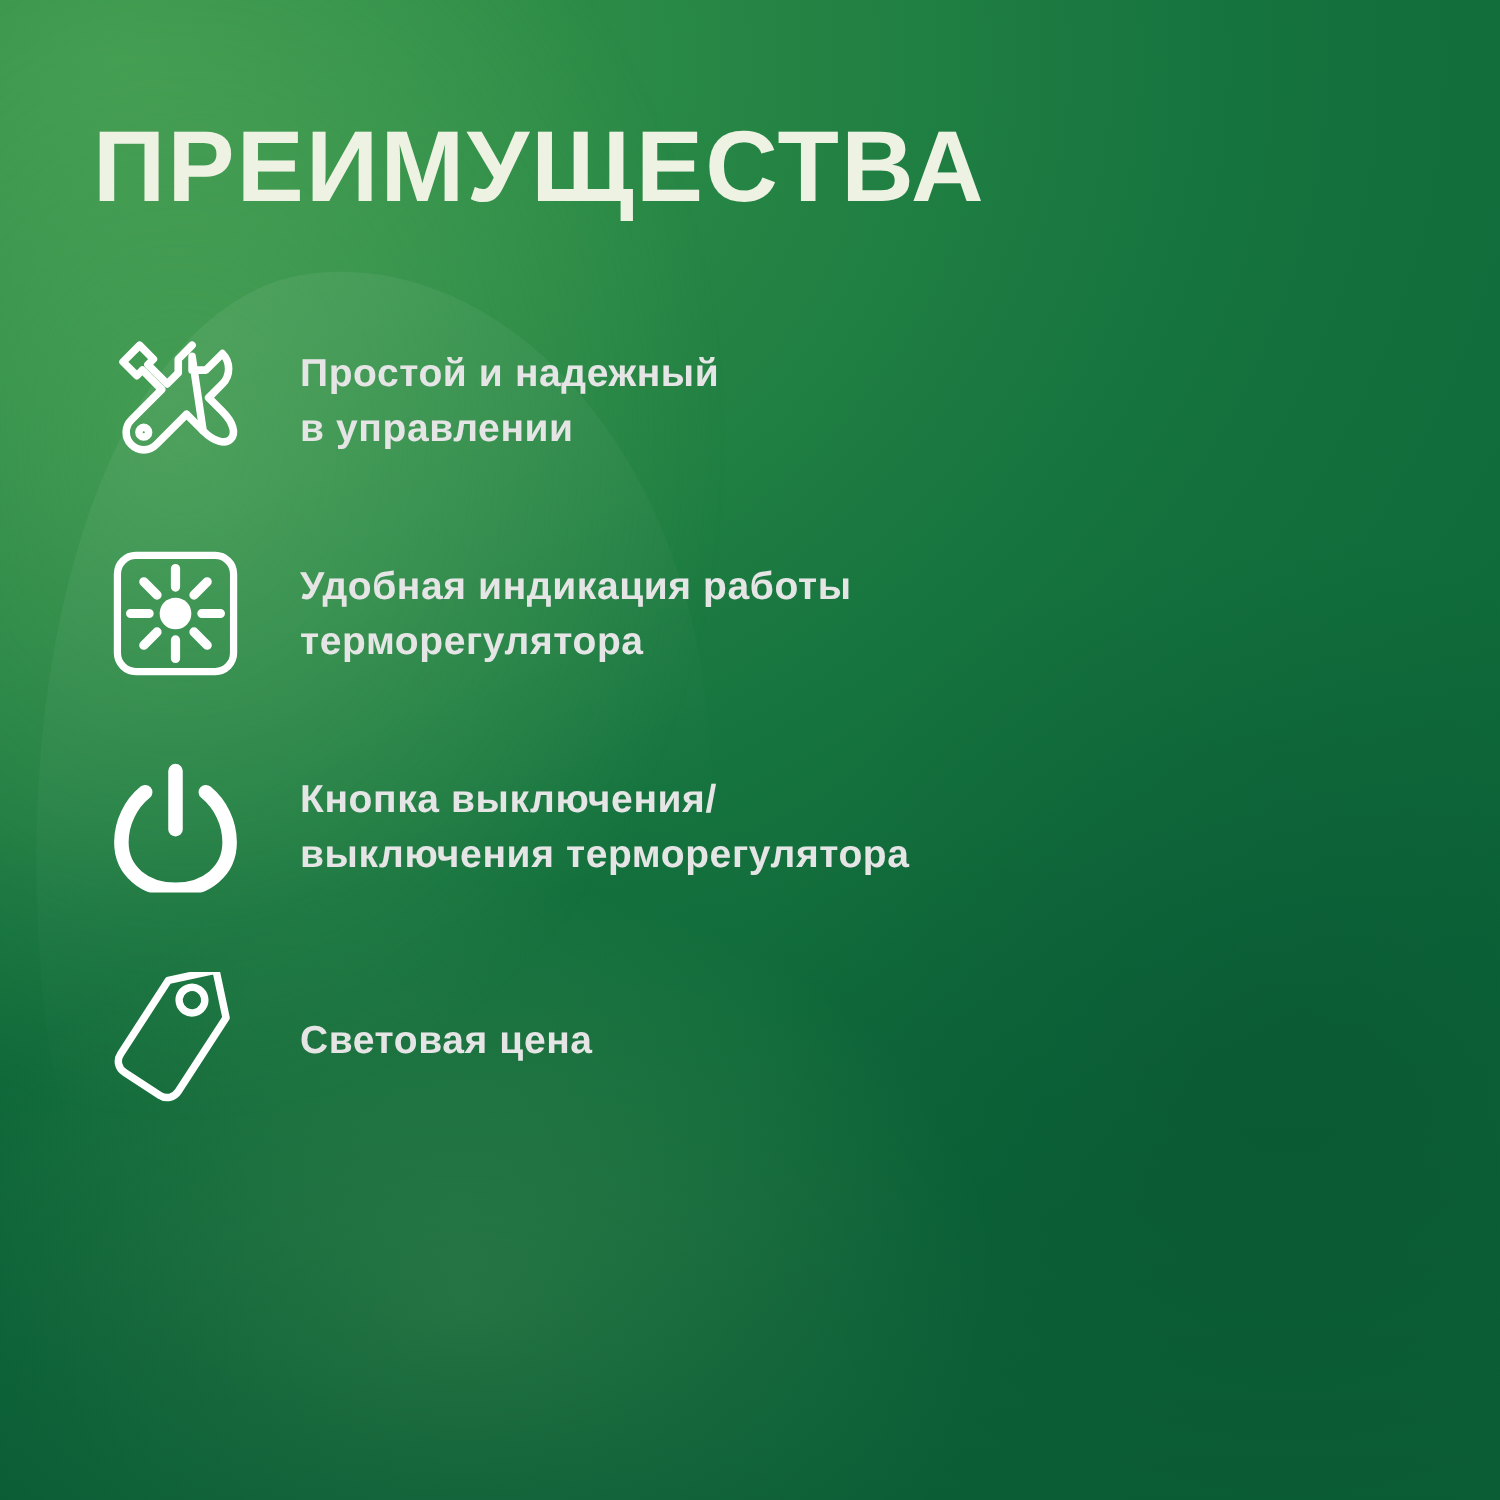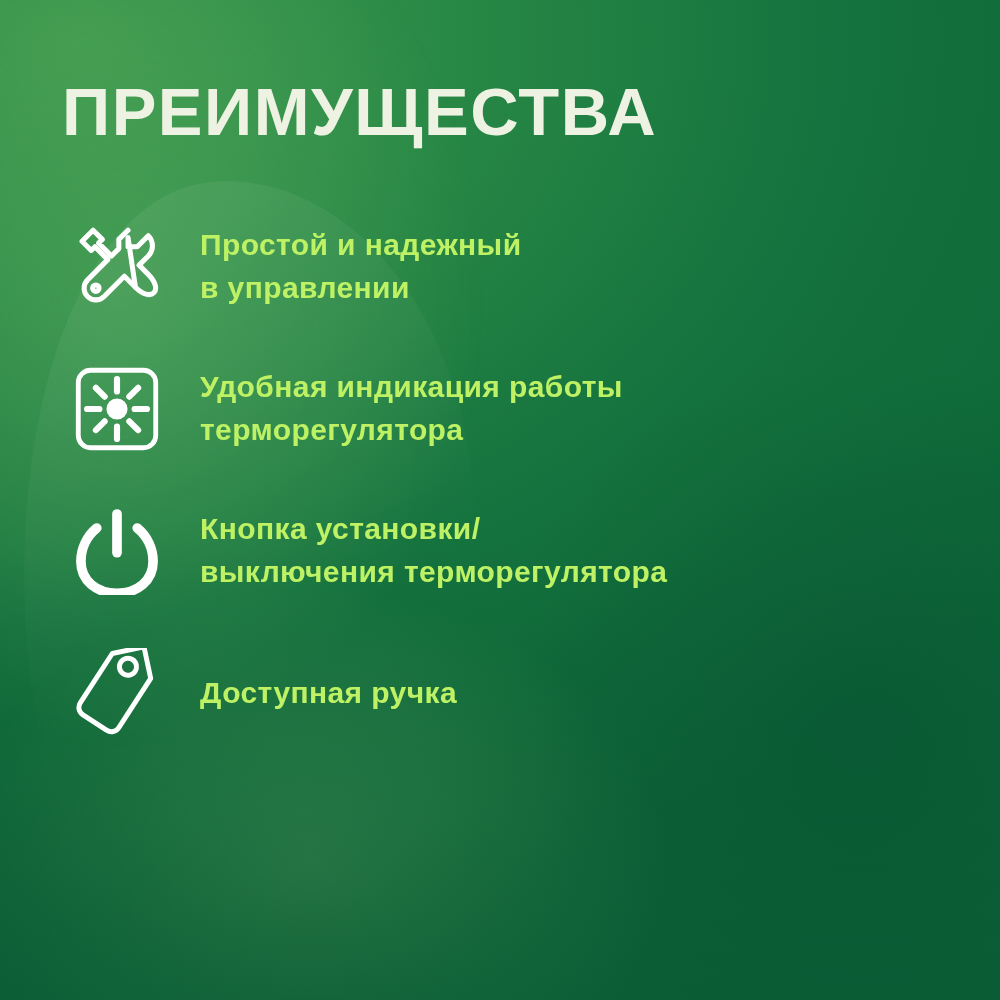--- a/index.html
+++ b/index.html
@@ -101,22 +101,22 @@
   .icon-cell {
     width: 110px;
     min-width: 110px;
     height: 96px;
     display: flex;
     align-items: center;
     justify-content: center;
   }
 
   .row-text {
-    color: #bef264;
-    font-size: 30px;
+    color: #e5e5e5;
+    font-size: 26px;
     font-weight: 700;
     line-height: 1.42;
     letter-spacing: 0.4px;
     max-width: 700px;
     white-space: pre-line;
   }
 
   svg { display: block; }
 </style>
 </head>
@@ -163,29 +163,29 @@
 терморегулятора</div>
       </div>
 
       <div class="row">
         <div class="icon-cell">
           <svg width="88" height="88" viewBox="0 0 100 100" fill="none" stroke="#ffffff" stroke-width="11" stroke-linecap="round" stroke-linejoin="round">
             <path d="M27 24 C16 33 9 47 9 62 C9 84 27 98 50 98 C73 98 91 84 91 62 C91 47 84 33 73 24"></path>
             <path d="M50 8 L50 52"></path>
           </svg>
         </div>
-        <div class="row-text">Кнопка установки/
+        <div class="row-text">Кнопка выключения/
 выключения терморегулятора</div>
       </div>
 
       <div class="row">
         <div class="icon-cell">
           <svg width="90" height="90" viewBox="0 0 100 100" fill="none" stroke="#ffffff" stroke-width="5.5" stroke-linecap="round" stroke-linejoin="round">
             <path d="M54 6 L90 6 L90 42 L44 88 C40 92 34 92 30 88 L8 66 C4 62 4 56 8 52 Z" transform="rotate(-12 50 50)"></path>
             <circle cx="68" cy="24" r="9.5" transform="rotate(-12 50 50)"></circle>
           </svg>
         </div>
-        <div class="row-text">Доступная ручка</div>
+        <div class="row-text">Световая цена</div>
       </div>
 
     </div>
   </div>
 </div>
 
 </body></html>

